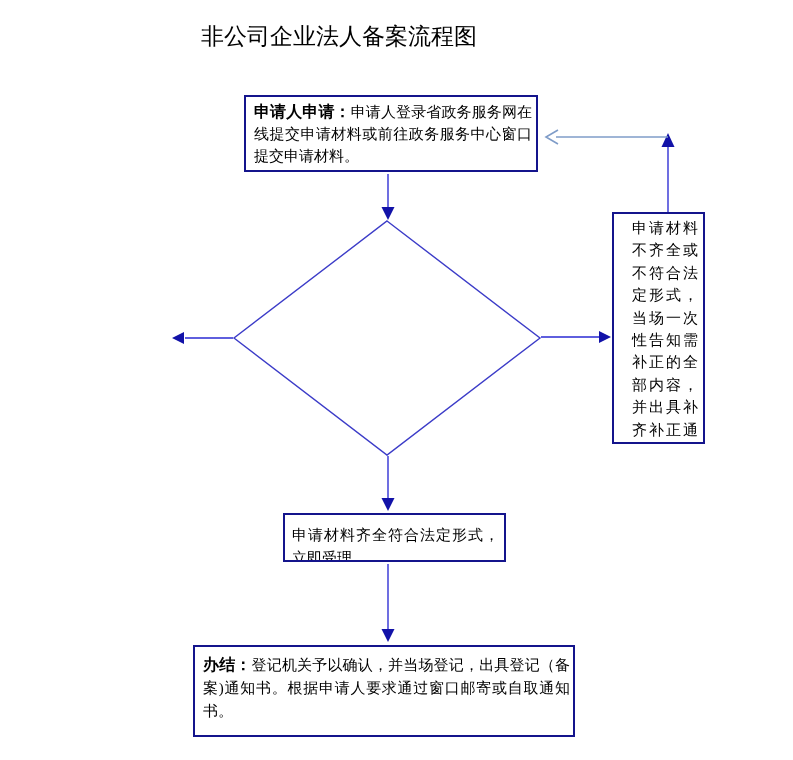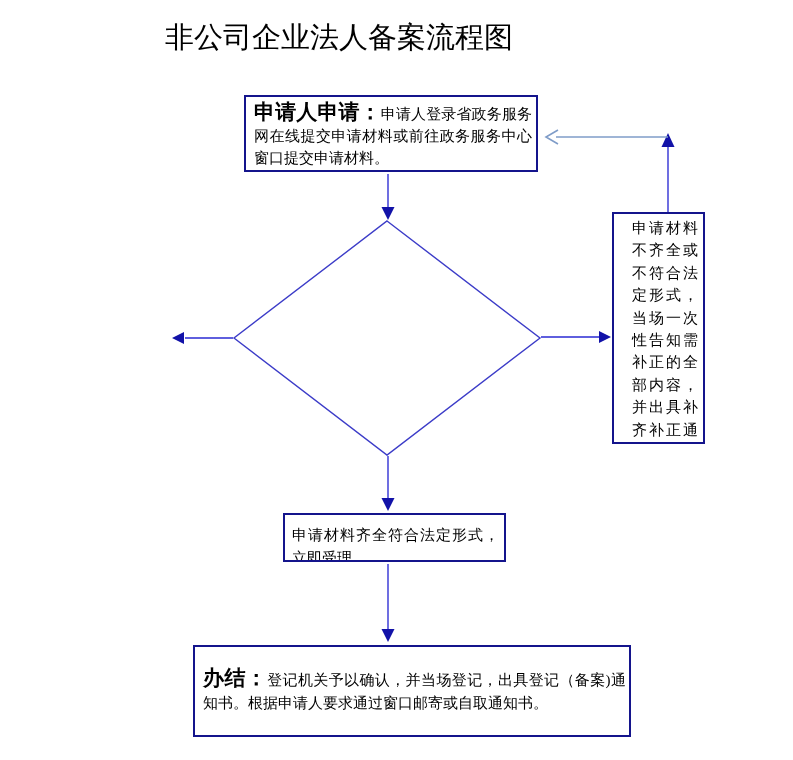--- a/index.html
+++ b/index.html
@@ -10,30 +10,30 @@
     --arrow-head:#1212a8;
     --feedback-line:#7f9cc8;
     --text:#000000;
     --background:#ffffff;
   }
   html,body{margin:0;padding:0;background:var(--background);}
   body{font-family:"Liberation Serif","DejaVu Serif",serif;color:var(--text);}
   #canvas{position:relative;width:793px;height:760px;background:var(--background);overflow:hidden;margin:0 auto;}
   #arrow-layer{position:absolute;left:0;top:0;width:793px;height:760px;z-index:0;}
   .page-title{position:absolute;left:0;top:18px;width:678px;text-align:center;
-    font-size:29px;line-height:38px;font-weight:normal;color:var(--text);z-index:2;}
+    font-size:23px;line-height:38px;font-weight:normal;color:var(--text);z-index:2;}
   .box{position:absolute;box-sizing:border-box;border:2px solid var(--box-border);
     background:var(--background);font-size:15px;line-height:23px;color:var(--text);
     text-align:justify;overflow:hidden;z-index:1;}
-  .lead{font-weight:bold;font-size:21px;}
+  .lead{font-weight:bold;font-size:16px;}
   .box-apply{left:244px;top:95px;width:294px;height:77px;padding:4px 4px 4px 8px;line-height:22px;}
   .box-reject{left:82px;top:240px;width:88px;height:197px;padding:6px 6px 4px 6px;}
   .box-supplement{left:612px;top:212px;width:93px;height:232px;padding:3px 5px 3px 18px;line-height:22.4px;}
   .box-accepted{left:283px;top:513px;width:223px;height:49px;padding:9px 5px 3px 7px;}
-  .box-finish{left:193px;top:645px;width:438px;height:92px;padding:20px 3px 6px 8px;font-family:Liberation Serif, serif;}
+  .box-finish{left:193px;top:645px;width:382px;height:92px;padding:6px 3px 6px 8px;font-family:Liberation Serif, serif;}
   .diamond-text{position:absolute;left:318px;top:301px;width:140px;z-index:2;
     font-size:15px;line-height:24px;color:var(--text);}
   .diamond-shape{fill:var(--background);stroke:var(--diamond-border);stroke-width:1.4;}
   .aline{stroke:var(--arrow-line);stroke-width:1.8;}
   .ahead{fill:var(--arrow-head);stroke:none;}
   .fline{stroke:var(--feedback-line);stroke-width:1.6;fill:none;}
 </style>
 </head>
 <body>
 

